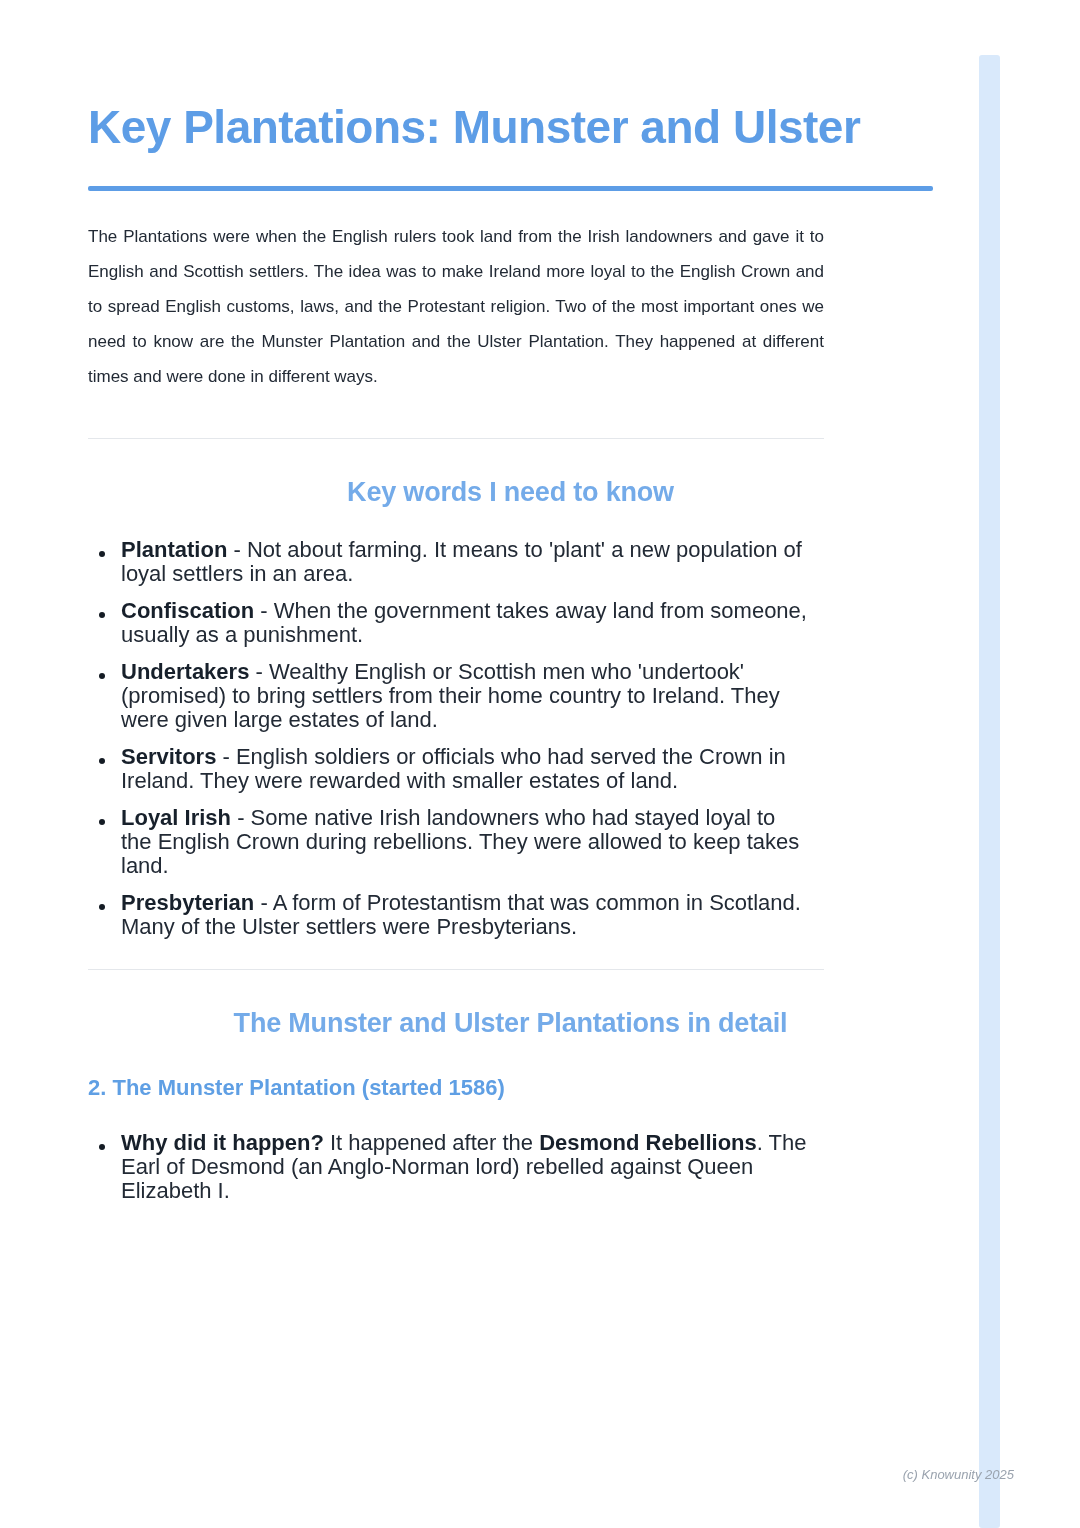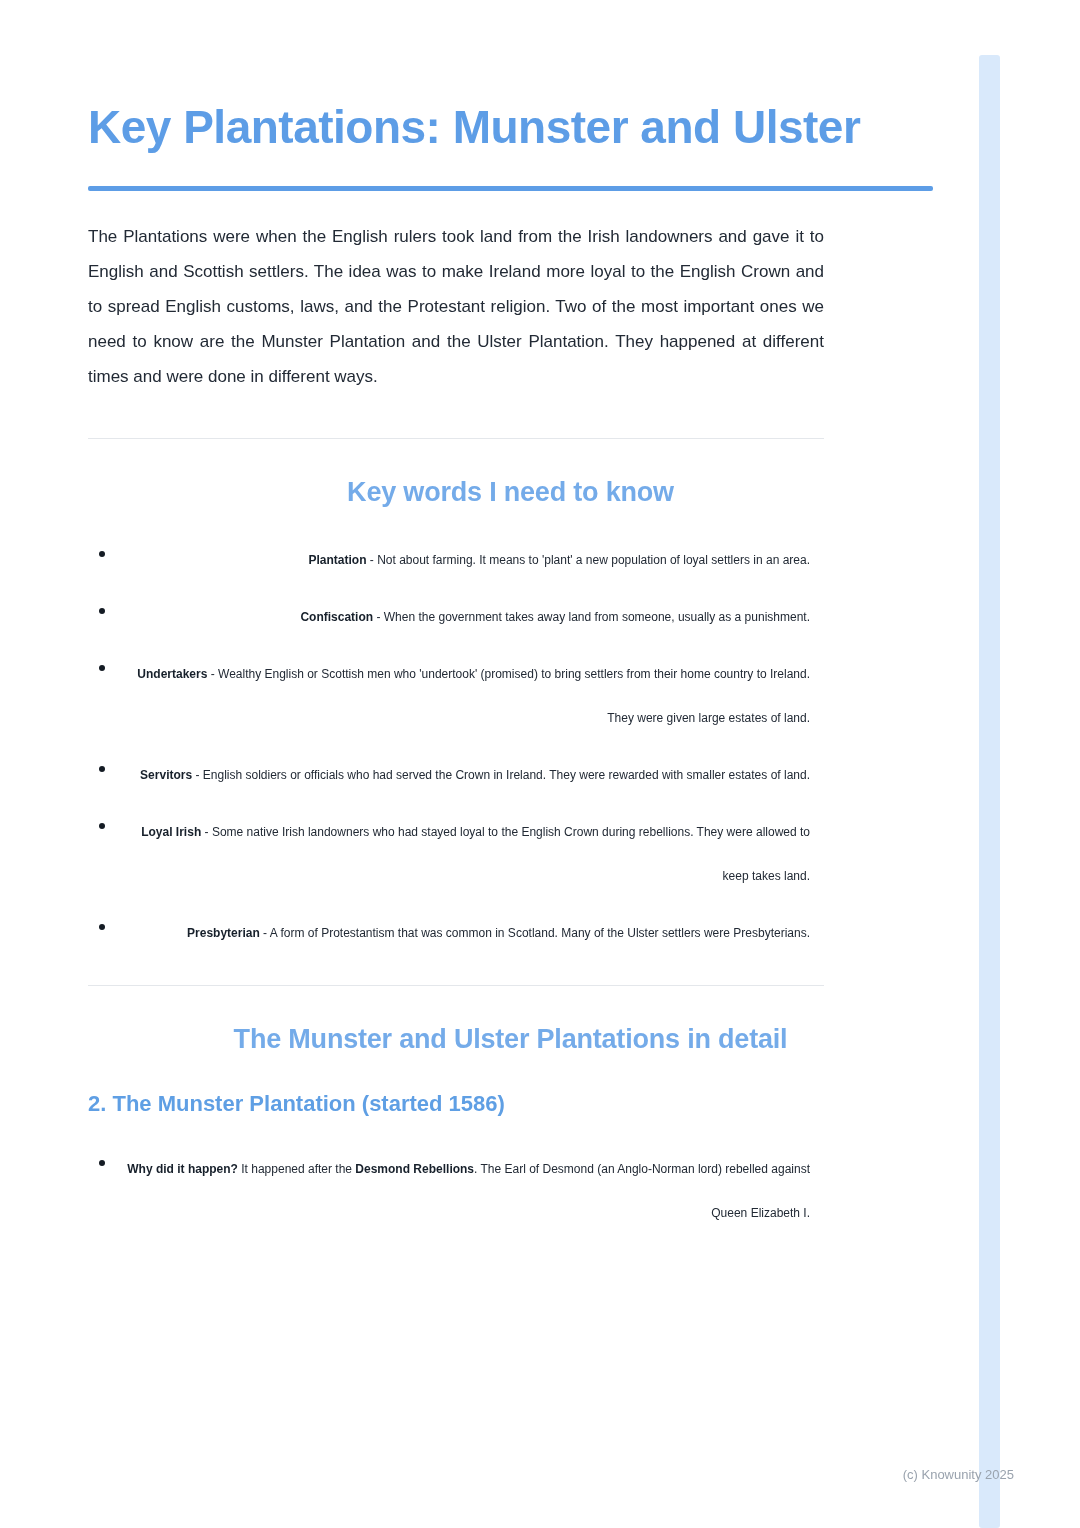--- a/index.html
+++ b/index.html
@@ -71,44 +71,44 @@
   }
   .divider.after-paragraph { margin-top:44px; }
   ul.bullet-list {
     list-style:none;
     width:722px;
     margin-top:30px;
   }
   ul.bullet-list li {
     position:relative;
     padding-left:33px;
-    font-size:12px;
-    line-height:44px;
+    font-size:22px;
+    line-height:24px;
     margin-bottom:13px;
     color:#222a35;
-    text-align:right;
   }
   ul.bullet-list li::before {
     content:"";
     position:absolute;
     left:11px;
     top:13px;
     width:6px;
     height:6px;
     border-radius:50%;
     background:#141b24;
   }
   b { font-weight:700; color:#17202b; }
   .footer-credit {
     position:absolute;
     right:66px;
     bottom:46px;
     font-size:13px;
     color:#9aa3ae;
     z-index:2;
+    font-style:italic;
   }
 </style>
 </head>
 <body>
 
 <div class="accent-bar"></div>
 
 <div class="content">
 
   <h1 class="page-title">Key Plantations: Munster and Ulster</h1>

